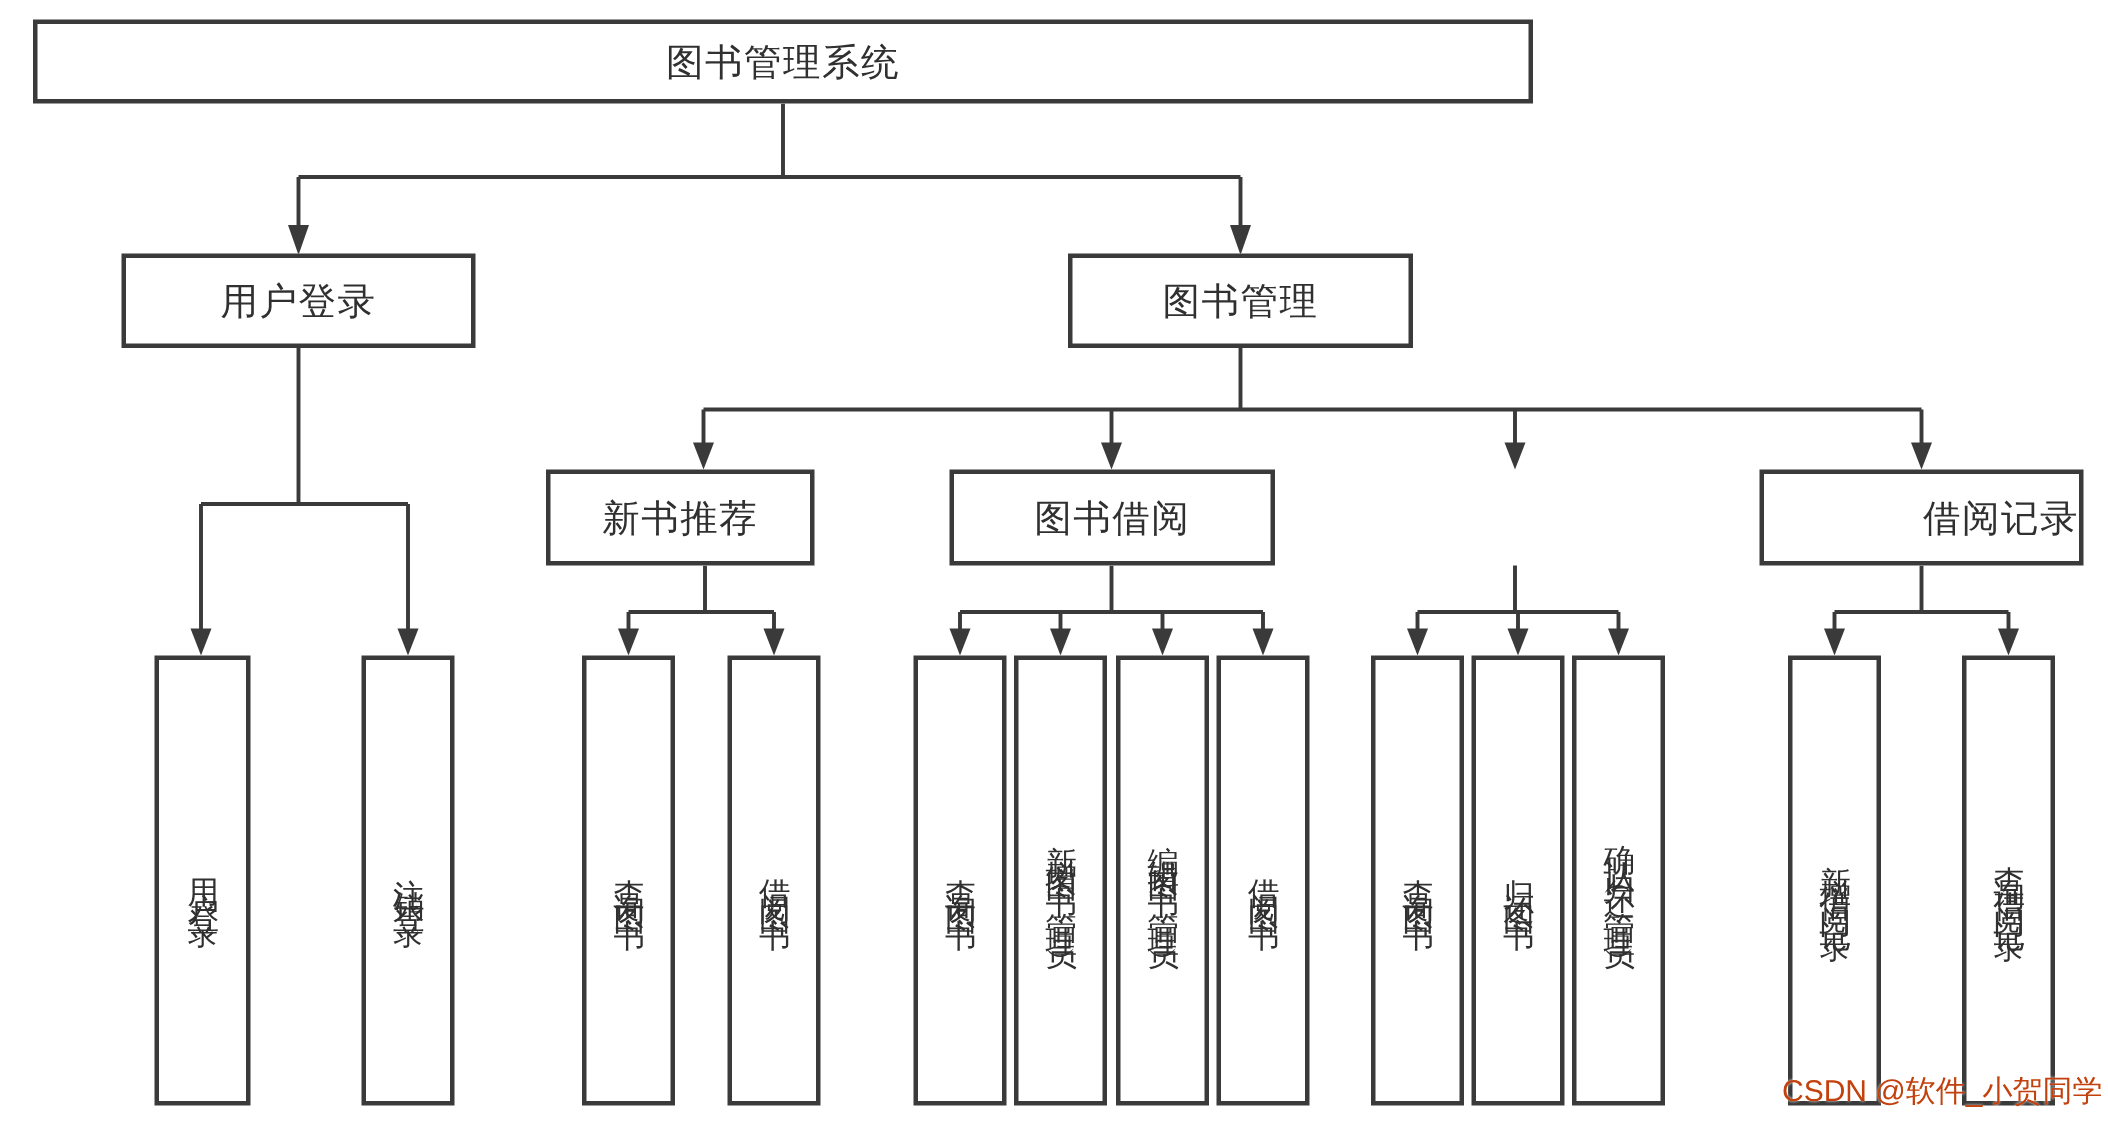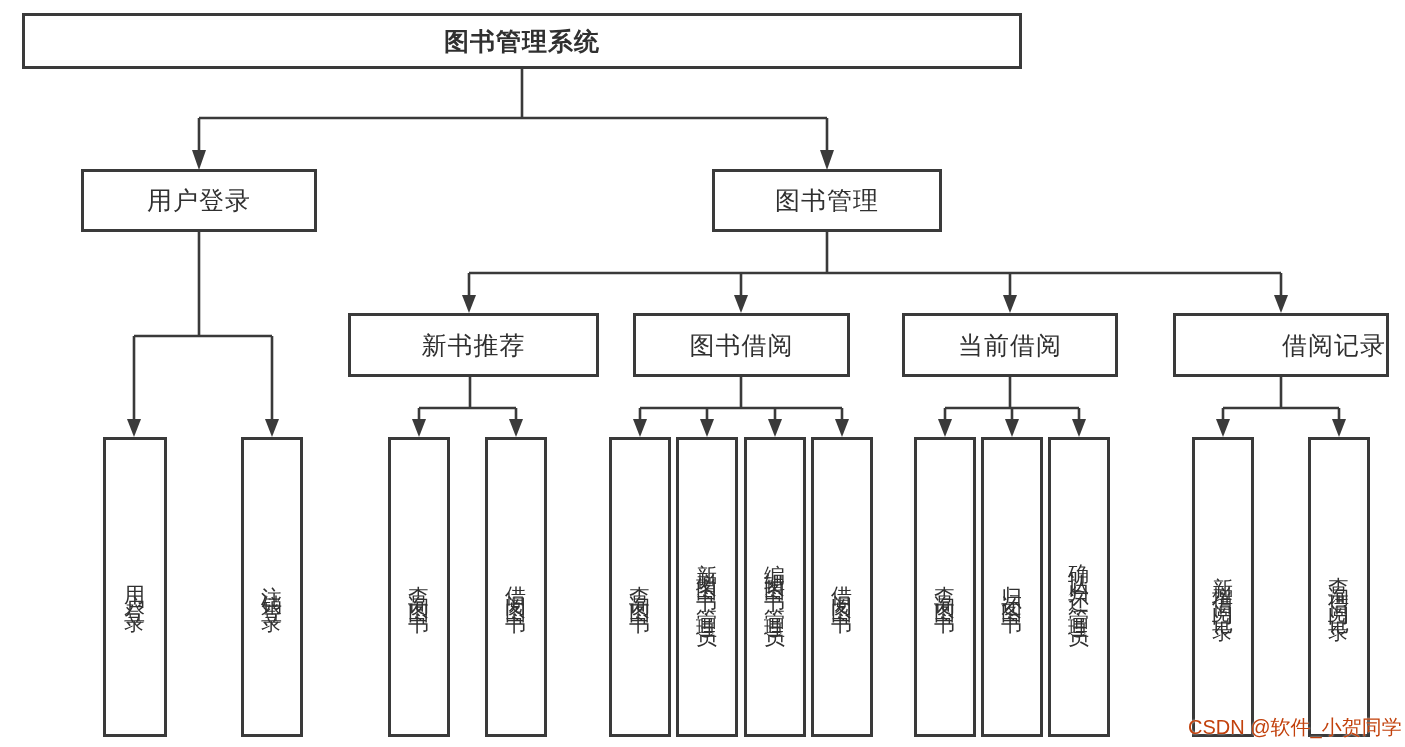--- a/index.html
+++ b/index.html
@@ -14,25 +14,25 @@
     overflow:hidden;
   }
   #connectors{position:absolute;left:0;top:0;width:1405px;height:747px;}
   .node{
     position:absolute;box-sizing:border-box;
     border:3px solid var(--line);background:#fff;
     display:flex;align-items:center;justify-content:center;
     color:var(--text);
   }
   .hlabel{font-size:25px;letter-spacing:1px;white-space:nowrap;}
-  .root{left:22px;top:13px;width:1000px;height:56px;font-weight:bold;}
+  .root{left:22px;top:13px;width:1000px;height:56px;}
   .l2a{left:81px;top:169px;width:236px;height:63px;}
   .l2b{left:712px;top:169px;width:230px;height:63px;}
   .l3{top:313px;height:64px;}
-  .l3a{left:348px;width:251px;}
+  .l3a{left:364px;width:179px;}
   .l3b{left:633px;width:217px;font-family:Liberation Mono, monospace;}
   .l3c{left:902px;width:216px;}
   .l3d{left:1173px;width:216px;justify-content:flex-end;}
   .leaf{top:437px;height:300px;width:62px;}
   .vtext{
     writing-mode:vertical-rl;text-orientation:mixed;
     font-size:21px;letter-spacing:9px;line-height:1;
     color:var(--text);
   }
   .lf1{left:103px;width:64px;}
@@ -102,23 +102,20 @@
   <div class="node l2b">
     <span class="hlabel">图书管理</span>
   </div>
 
   <div class="node l3 l3a">
     <span class="hlabel">新书推荐</span>
   </div>
   <div class="node l3 l3b">
     <span class="hlabel">图书借阅</span>
   </div>
-  <div class="node l3 l3c">
-    <span class="hlabel">当前借阅</span>
-  </div>
   <div class="node l3 l3d">
     <span class="hlabel">借阅记录</span>
   </div>
 
   <div class="node leaf lf1">
     <span class="vtext">用户登录</span>
   </div>
   <div class="node leaf lf2">
     <span class="vtext">注销登录</span>
   </div>

